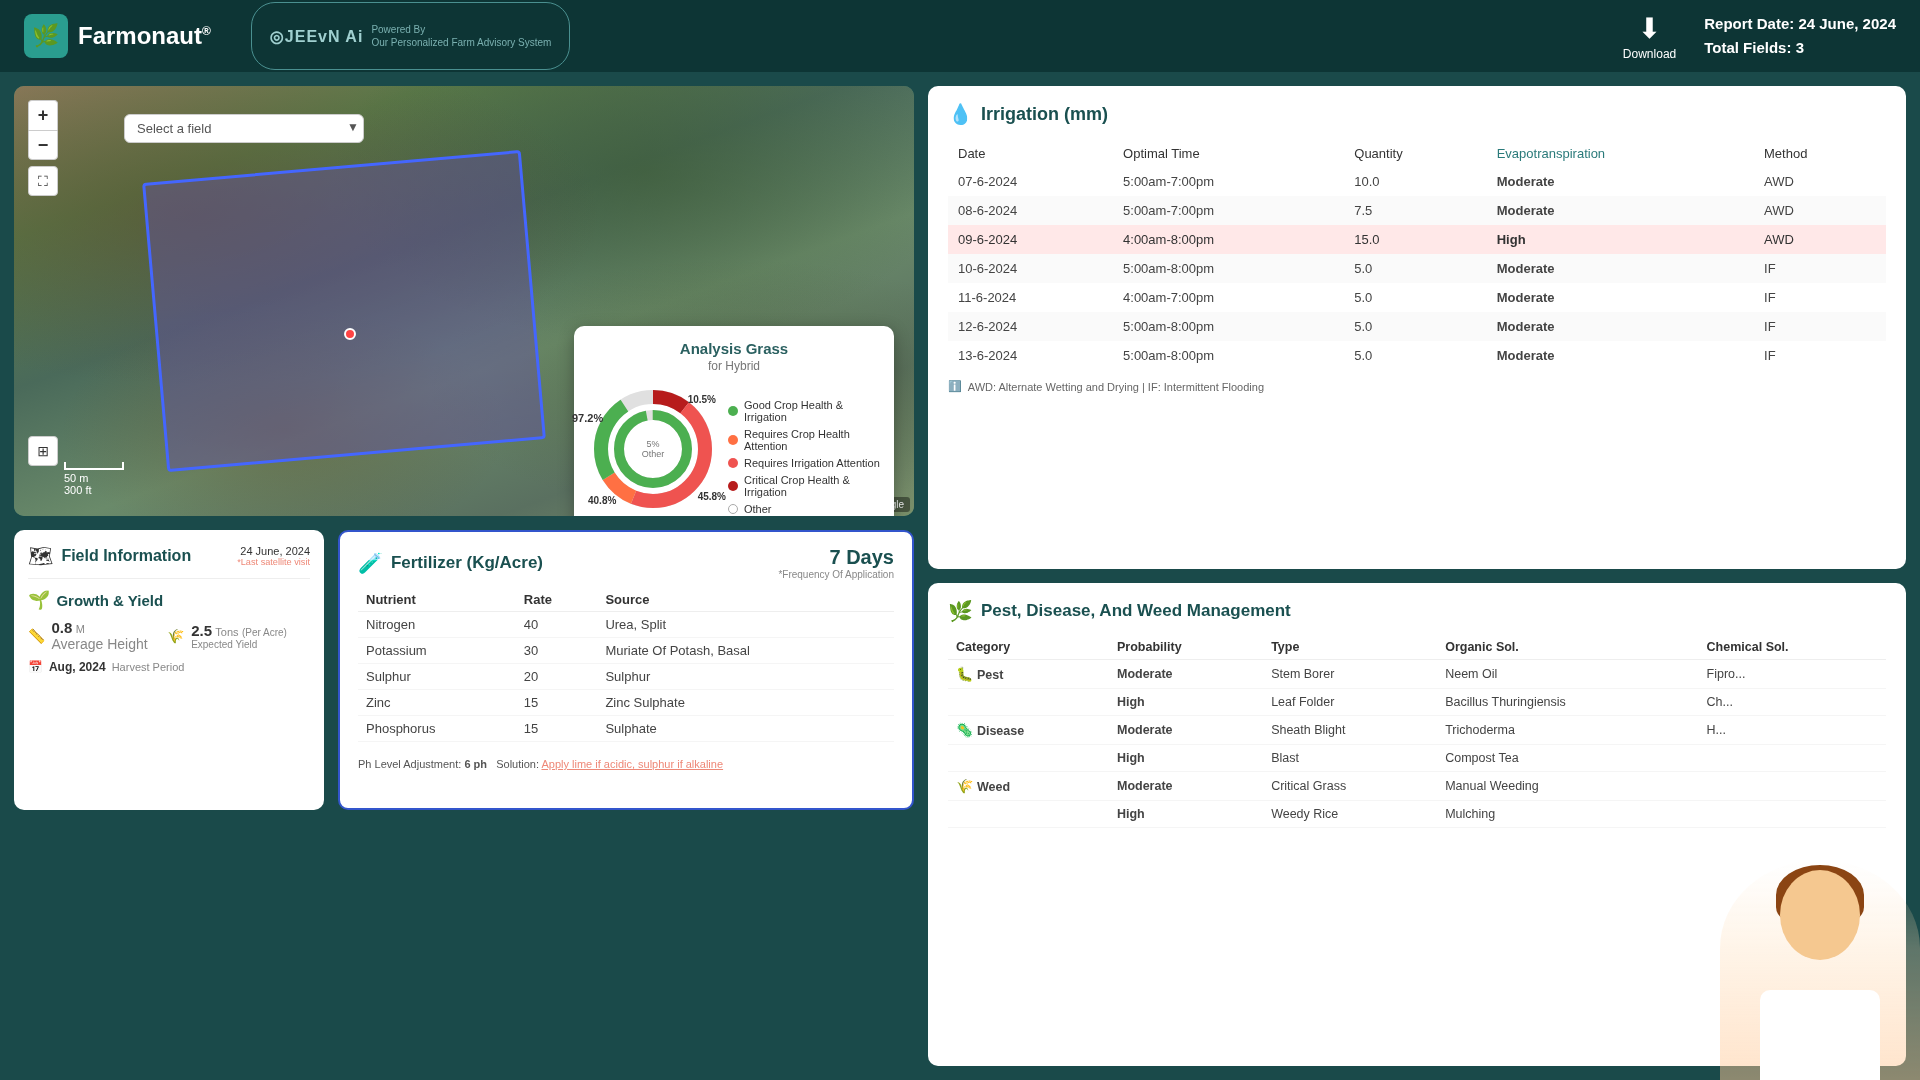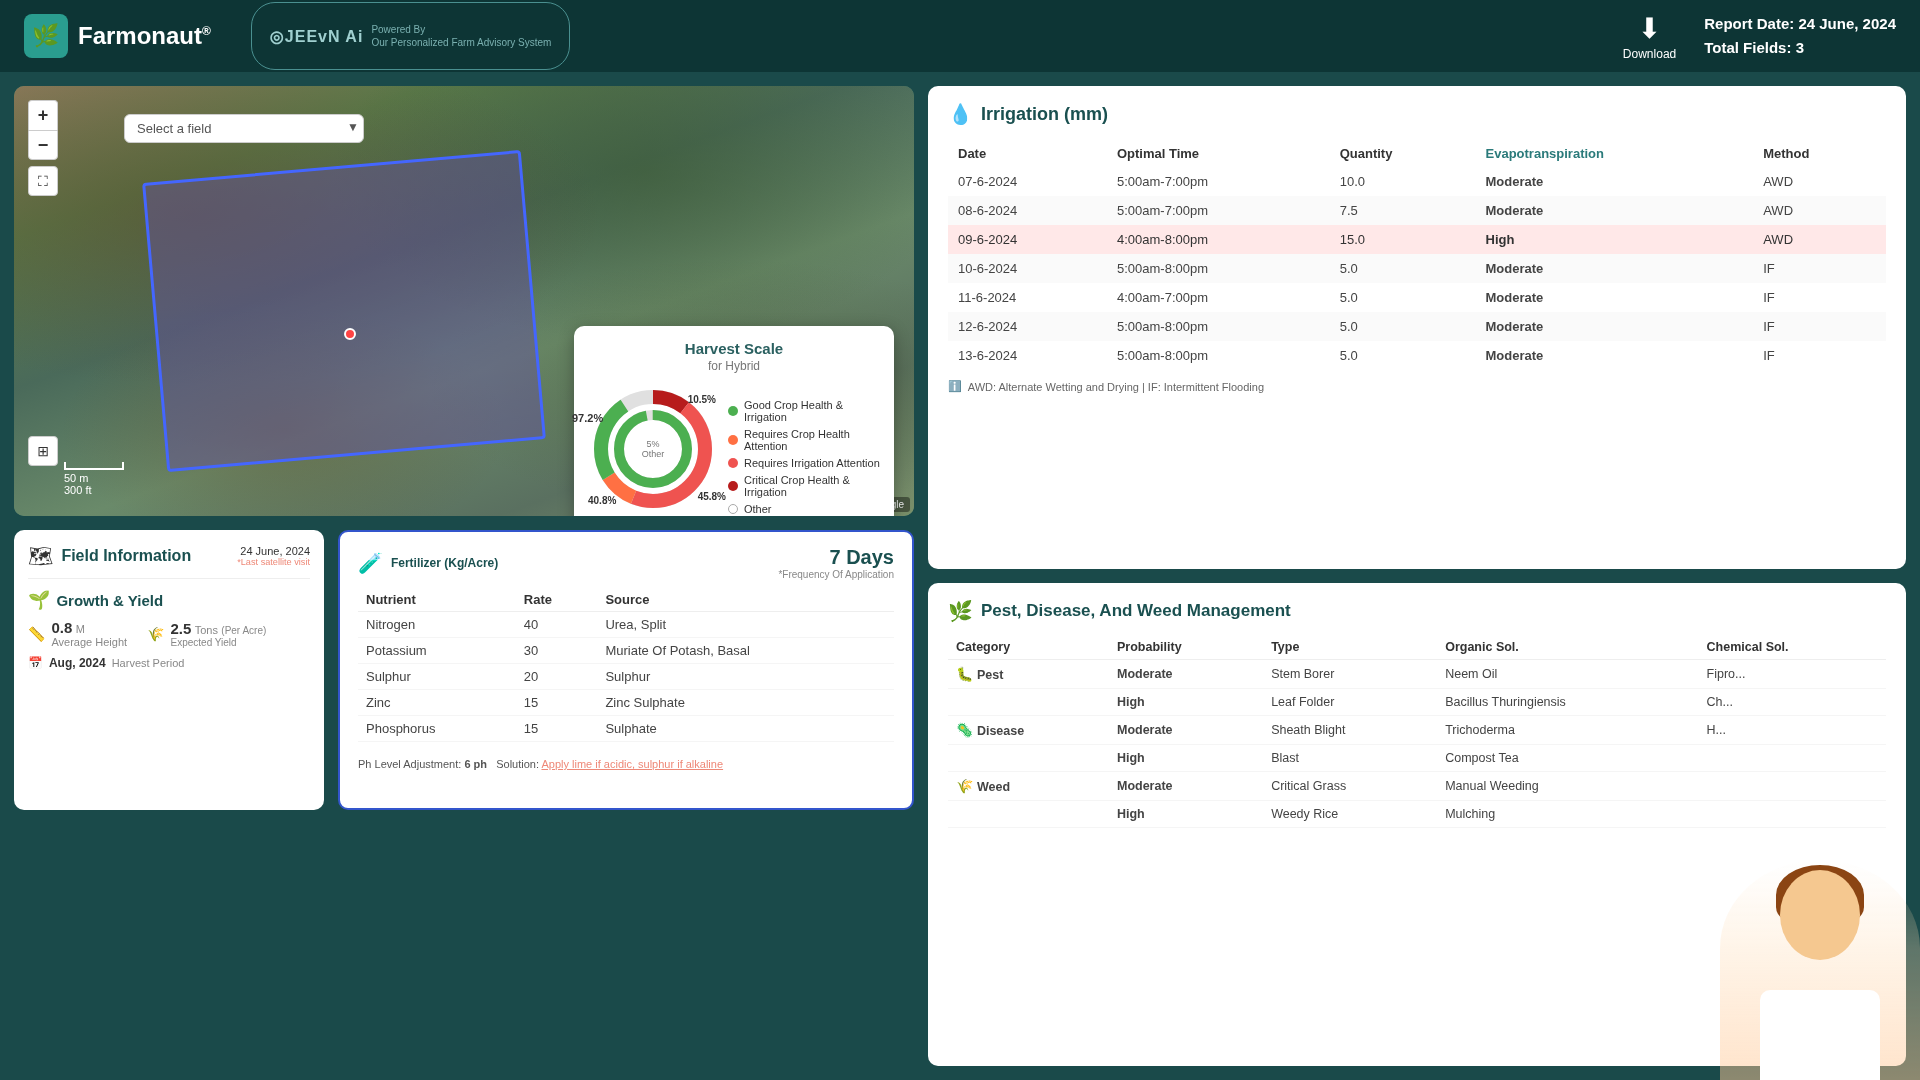--- a/index.html
+++ b/index.html
@@ -443,21 +443,21 @@
       align-items: center;
       justify-content: space-between;
       margin-bottom: 8px;
     }
     .fertilizer-title-area {
       display: flex;
       align-items: center;
       gap: 8px;
     }
     .fertilizer-icon { font-size: 20px; }
-    .fertilizer-title { font-size: 12px; font-weight: bold; color: #1a5050; }
+    .fertilizer-title { font-size: 17px; font-weight: bold; color: #1a5050; }
     .fertilizer-freq {
       text-align: right;
       font-size: 13px;
     }
     .fertilizer-freq .days { font-size: 20px; font-weight: bold; color: #1a5050; }
     .fertilizer-freq .freq-label { font-size: 10px; color: #888; }
     .fert-table {
       width: 100%;
       border-collapse: collapse;
       font-size: 13px;
@@ -506,21 +506,21 @@
     .irr-title { font-size: 18px; font-weight: bold; color: #1a5050; }
     .irr-table {
       width: 100%;
       border-collapse: collapse;
       font-size: 13px;
     }
     .irr-table th {
       text-align: left;
       padding: 6px 10px;
       color: #333;
-      font-weight: bold;
+      font-weight: normal;
     }
     .irr-table td {
       padding: 7px 10px;
       color: #444;
     }
     .irr-table tr:nth-child(even) { background: #fafafa; }
     .irr-table tr.highlight-row { background: #ffe8e8; }
     .irr-table tr.highlight-row td { color: #333; }
     .status-moderate { color: #f5a623; font-weight: bold; }
     .status-high { color: #e53935; font-weight: bold; }
@@ -685,21 +685,21 @@
 
         <div class="map-scale">
           <div class="scale-bar"></div>
           <div>50 m</div>
           <div>300 ft</div>
         </div>
 
         <div class="map-attribution">Leaflet | © OpenStreetMap contributors, Google</div>
 
         <div class="analysis-scale-popup">
-          <div class="analysis-scale-title">Harvest Scale</div>
+          <div class="analysis-scale-title">Analysis Grass</div>
           <div class="analysis-scale-sub">for Hybrid</div>
           <div class="analysis-scale-inner">
             <div class="donut-chart">
               <svg viewBox="0 0 130 130">
 
                 <circle cx="65" cy="65" r="52" fill="none" stroke="#e0e0e0" stroke-width="14"></circle>
 
                 <circle cx="65" cy="65" r="52" fill="none" stroke="#b71c1c" stroke-width="14" stroke-dasharray="34 293" stroke-dashoffset="0" transform="rotate(-90 65 65)"></circle>
 
                 <circle cx="65" cy="65" r="52" fill="none" stroke="#ef5350" stroke-width="14" stroke-dasharray="149 178" stroke-dashoffset="-34" transform="rotate(-90 65 65)"></circle>
@@ -764,21 +764,21 @@
           <div class="growth-header">
             <span class="growth-icon">🌱</span>
             <span class="growth-title">Growth &amp; Yield</span>
           </div>
           <div class="growth-stats">
             <div class="growth-stat">
               <span class="growth-stat-icon">📏</span>
               <div>
                 <span style="font-weight:bold;font-size:15px;">0.8</span>
                 <span style="font-size:11px;color:#888;">M</span>
-                <div style="font-size:11px;color:#888;">Average Height</div>
+                <div style="font-size:14px;color:#888;">Average Height</div>
               </div>
             </div>
             <div class="growth-stat">
               <span class="growth-stat-icon">🌾</span>
               <div>
                 <span style="font-weight:bold;font-size:15px;">2.5</span>
                 <span style="font-size:11px;color:#888;">Tons</span>
                 <span style="font-size:10px;color:#888;">(Per Acre)</span>
                 <div style="font-size:10px;color:#888;">Expected Yield</div>
               </div>

